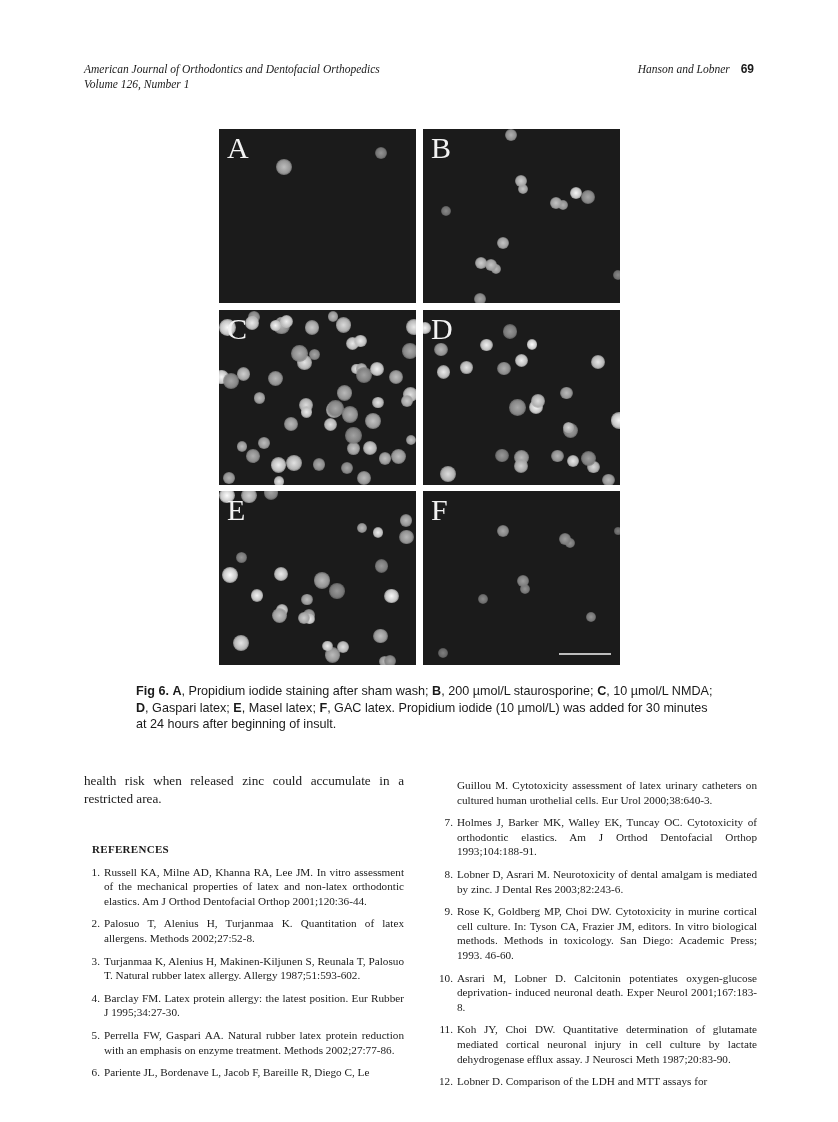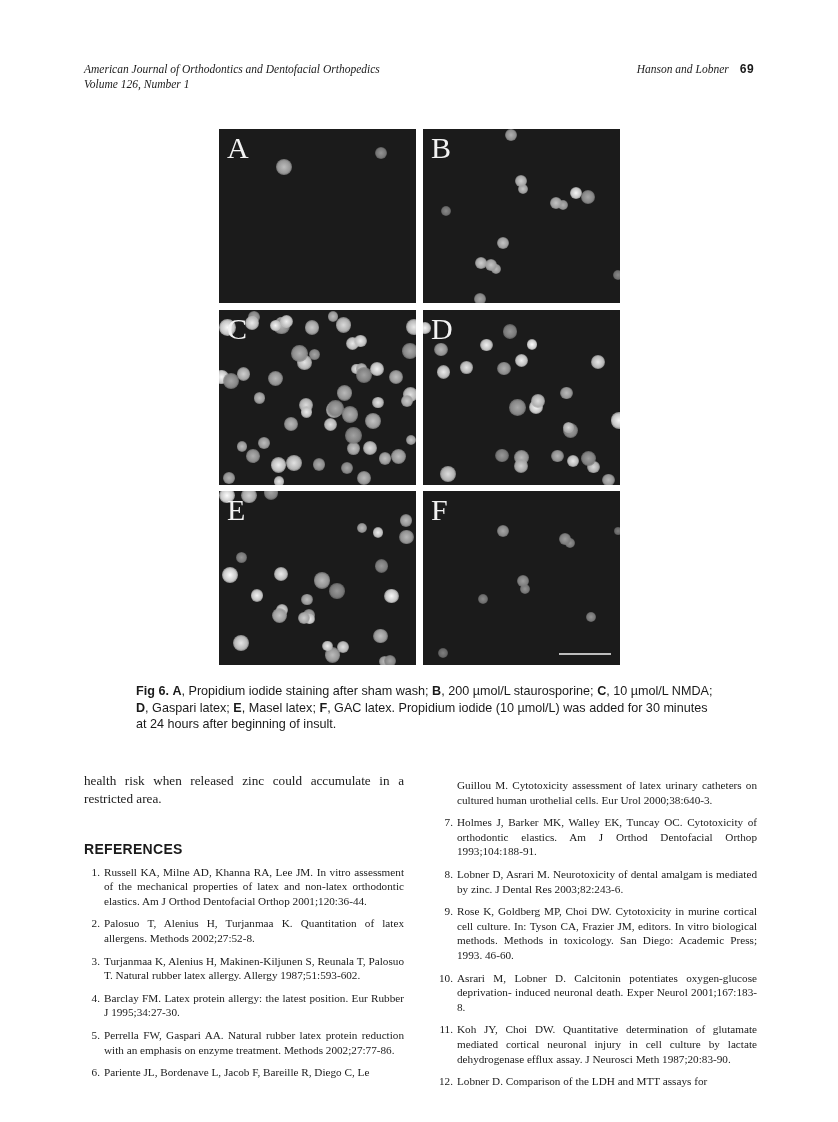--- a/index.html
+++ b/index.html
@@ -1,35 +1,35 @@
 <!DOCTYPE html>
 <html><head>
 <meta charset="utf-8">
 <style>
   html, body { margin:0; padding:0; background:#ffffff; }
   body { width:838px; height:1122px; position:relative; overflow:hidden; font-family:"Liberation Serif", serif; color:#1a1a1a; }
   .hdr-left { position:absolute; left:84px; top:62px; font-style:italic; font-size:11.5px; line-height:14.5px; }
   .hdr-right { position:absolute; right:84px; top:62px; font-size:11.5px; line-height:14.5px; }
   .hdr-right .authors { font-style:italic; margin-right:8px; }
-  .hdr-right .pg { font-family:Liberation Mono, monospace; font-weight:bold; font-size:12px; }
+  .hdr-right .pg { font-family:Liberation Sans, sans-serif; font-weight:bold; font-size:12px; }
 
   .figure { position:absolute; left:213px; top:123px; width:413px; height:548px; background:#ffffff; }
   .panel { position:absolute; width:197px; background:#1b1b1b; overflow:hidden; }
   .panel .lbl { position:absolute; left:8px; top:2px; color:#f2f2f2; font-family:"Liberation Serif", serif; font-size:30px; line-height:34px; }
   .cell { position:absolute; border-radius:50%; }
   .scalebar { position:absolute; height:2px; background:#bdbdbd; }
 
   .caption { position:absolute; left:136px; top:683px; width:580px; font-family:"Liberation Sans", sans-serif; font-size:12.6px; line-height:16.5px; color:#1a1a1a; }
   .caption b { font-weight:bold; }
 
   .col { position:absolute; font-size:11.2px; line-height:14.6px; text-align:justify; }
   .col-left { left:84px; top:772px; width:320px; }
   .col-right { left:437px; top:770px; width:320px; }
   .body-text { font-size:13.2px; line-height:18px; margin:0 0 34px 0; }
-  .ref-head { font-family:Liberation Sans, sans-serif; font-weight:bold; font-size:14px; letter-spacing:0.3px; margin:0 0 8px 0; }
+  .ref-head { font-family:Liberation Serif, serif; font-weight:bold; font-size:11px; letter-spacing:0.3px; margin:0 0 8px 8px; }
   .ref { position:relative; padding-left:20px; margin:8px 0 1px 0; }
   .ref .num { position:absolute; left:0; width:16px; text-align:right; }
   .ref.cont { padding-left:20px; }
 </style>
 </head>
 <body>
 
 <div class="hdr-left">
   <div>American Journal of Orthodontics and Dentofacial Orthopedics</div>
   <div>Volume 126, Number 1</div>

